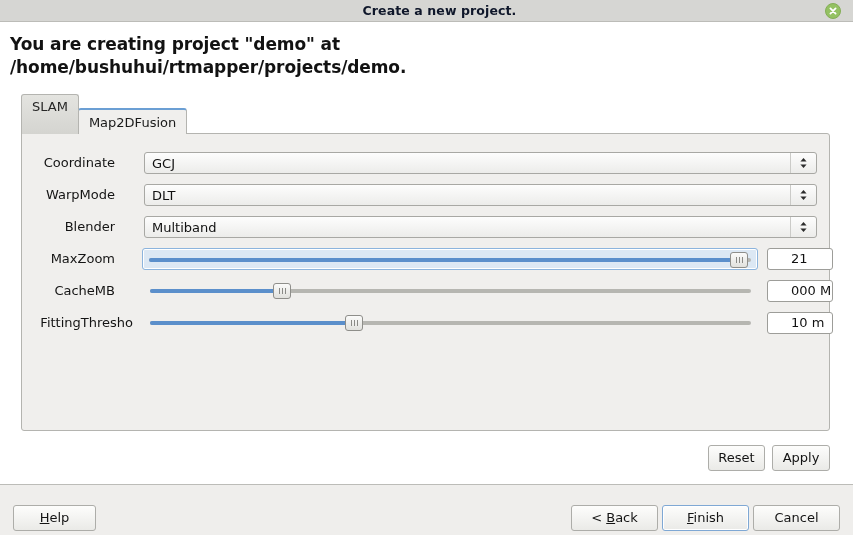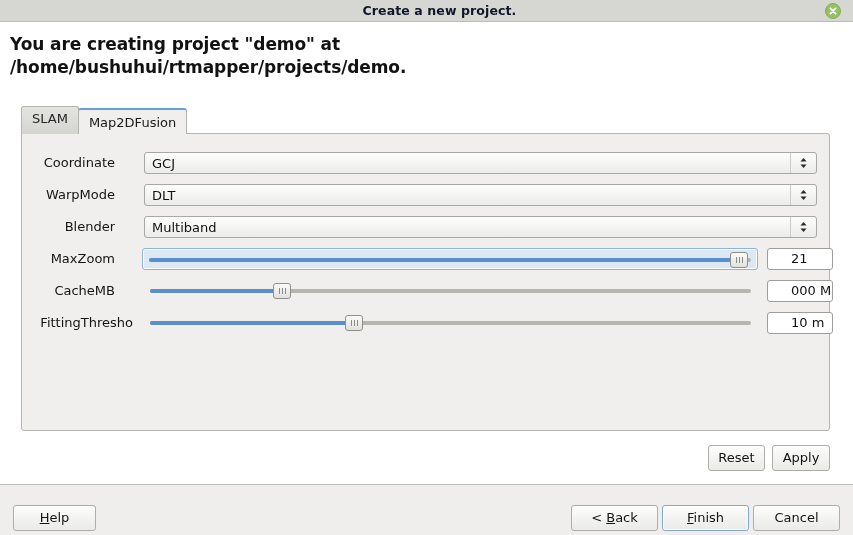--- a/index.html
+++ b/index.html
@@ -65,21 +65,21 @@
   
   .tabbar {
     position: absolute;
     left: 21px; top: 108px;
     height: 26px;
     display: flex;
     align-items: flex-end;
     z-index: 3;
   }
   .tab {
-    height: 28px;
+    height: 40px;
     line-height: 23px;
     padding: 0 10px;
     font-size: 13px;
     box-sizing: border-box;
     border: 1px solid #b4b4b0;
     border-bottom: none;
     border-radius: 3px 3px 0 0;
     cursor: default;
     color: #1a1a1a;
   }

